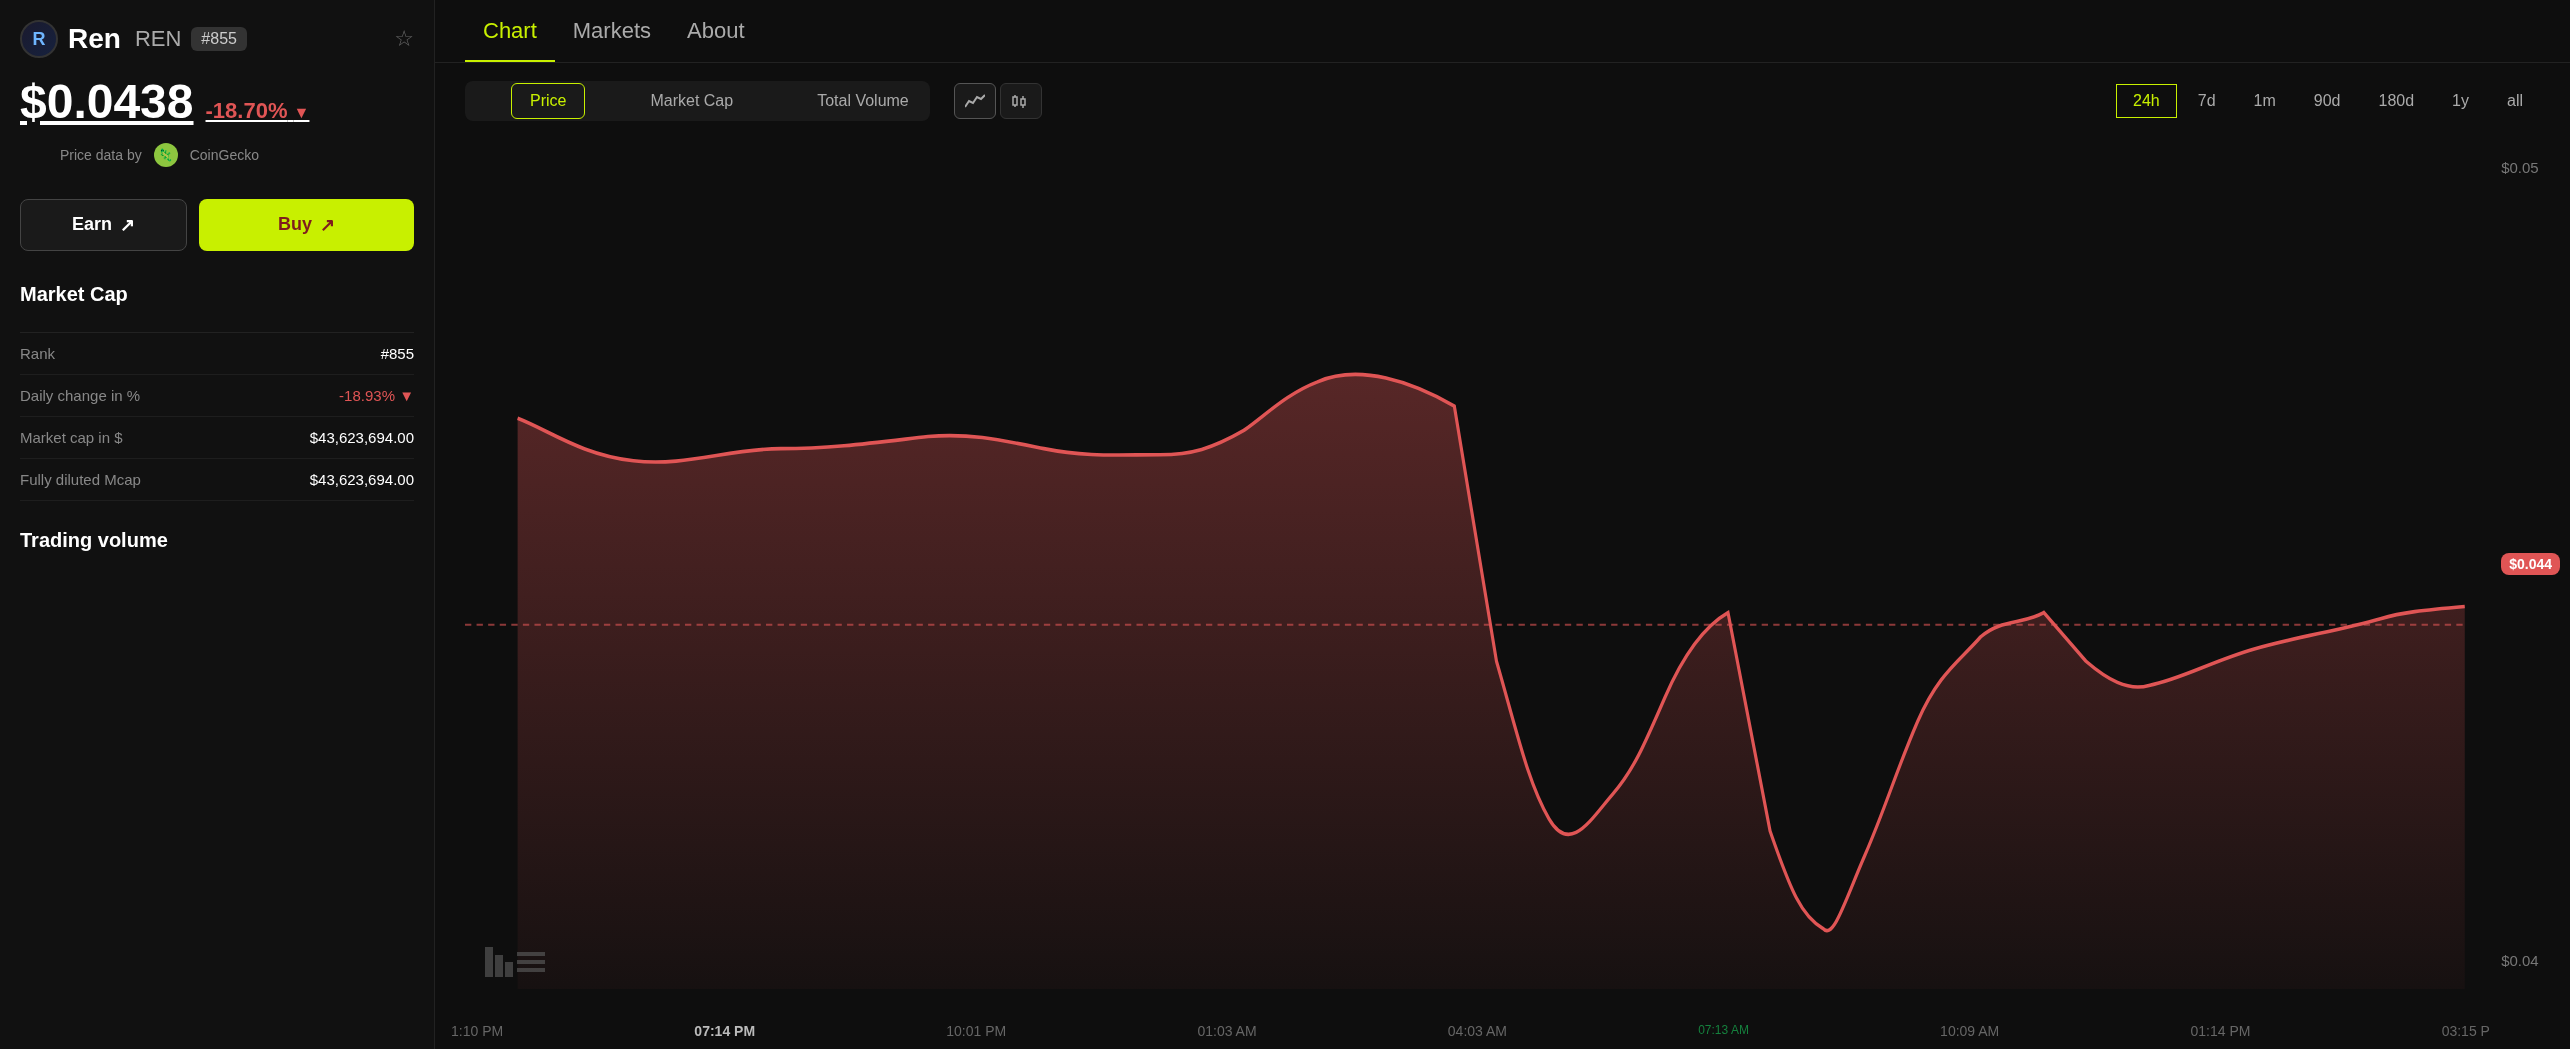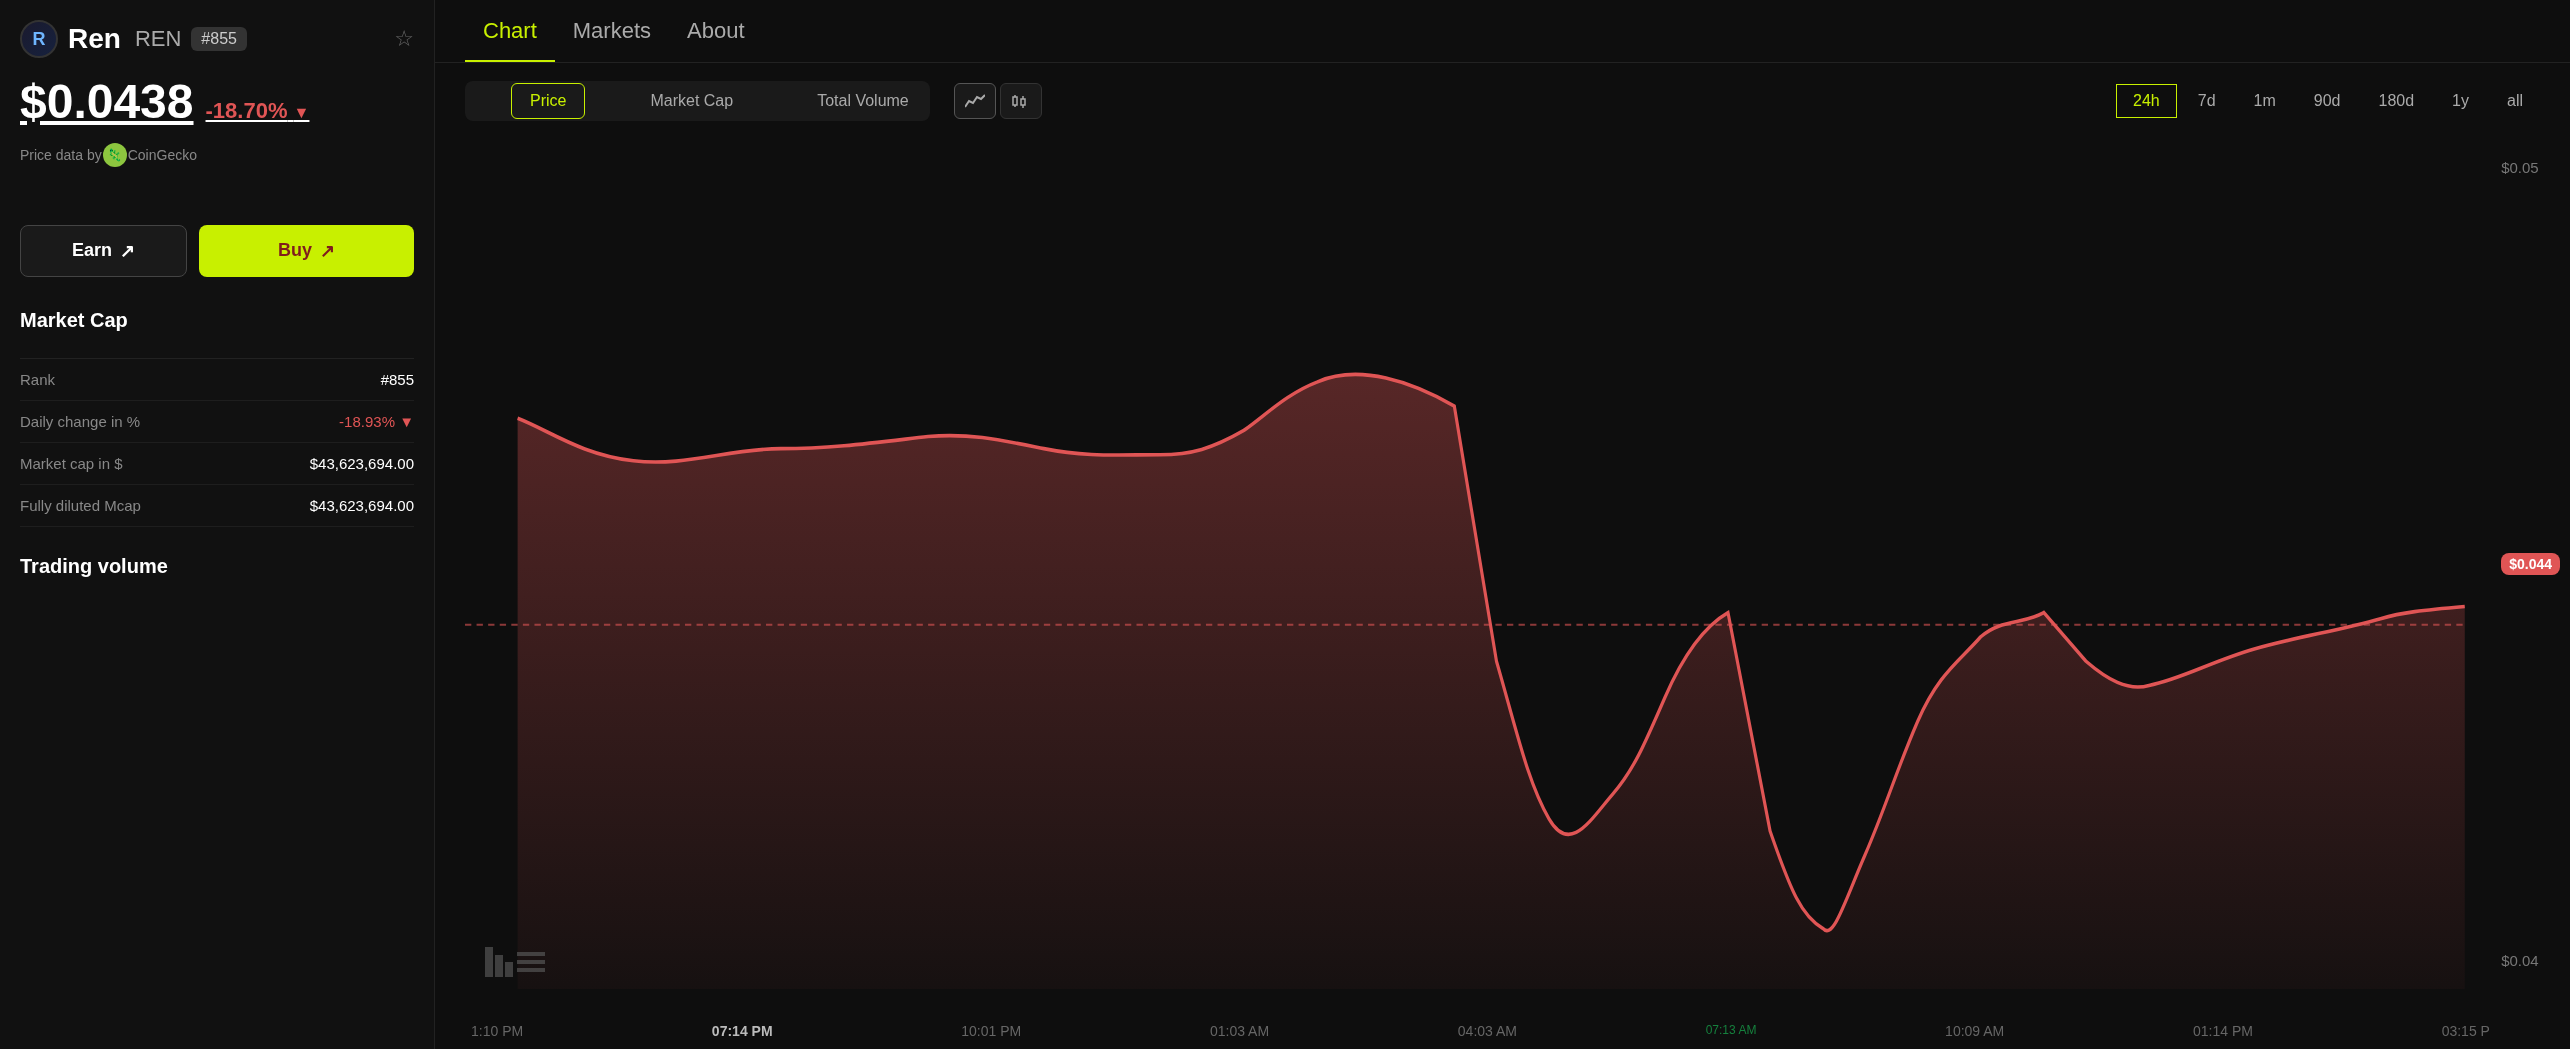--- a/index.html
+++ b/index.html
@@ -101,42 +101,42 @@
     .price-row {
       display: flex;
       align-items: baseline;
       margin-bottom: 14px;
       text-decoration: underline;
     }
 
     .price-source {
       display: flex;
       align-items: center;
-      gap: 1px;
+      gap: 12px;
       font-size: 14px;
       color: #888;
       margin-bottom: 22px;
+      margin-left: 40px;
     }
 
     .coingecko-logo {
       width: 24px;
       height: 24px;
       border-radius: 50%;
       background: #8dc63f;
       display: flex;
       align-items: center;
       justify-content: center;
       font-size: 12px;
     }
 
     .action-buttons {
       display: flex;
       gap: 12px;
       margin-bottom: 32px;
-      margin-top: 26px;
     }
 
     .earn-btn {
       flex: 1;
       background: #1a1a1a;
       border: 1px solid #444;
       color: #fff;
       border-radius: 8px;
       padding: 14px 20px;
       font-size: 18px;
@@ -339,21 +339,21 @@
       left: 50px;
       font-size: 26px;
       font-weight: 900;
       color: #555;
       opacity: 0.7;
     }
 
     .x-axis-labels {
       position: absolute;
       bottom: 10px;
-      left: 36px;
+      left: 16px;
       right: 80px;
       display: flex;
       justify-content: space-between;
       font-size: 14px;
       color: #666;
     }
 
     .y-axis-labels {
       position: absolute;
       top: 0;

